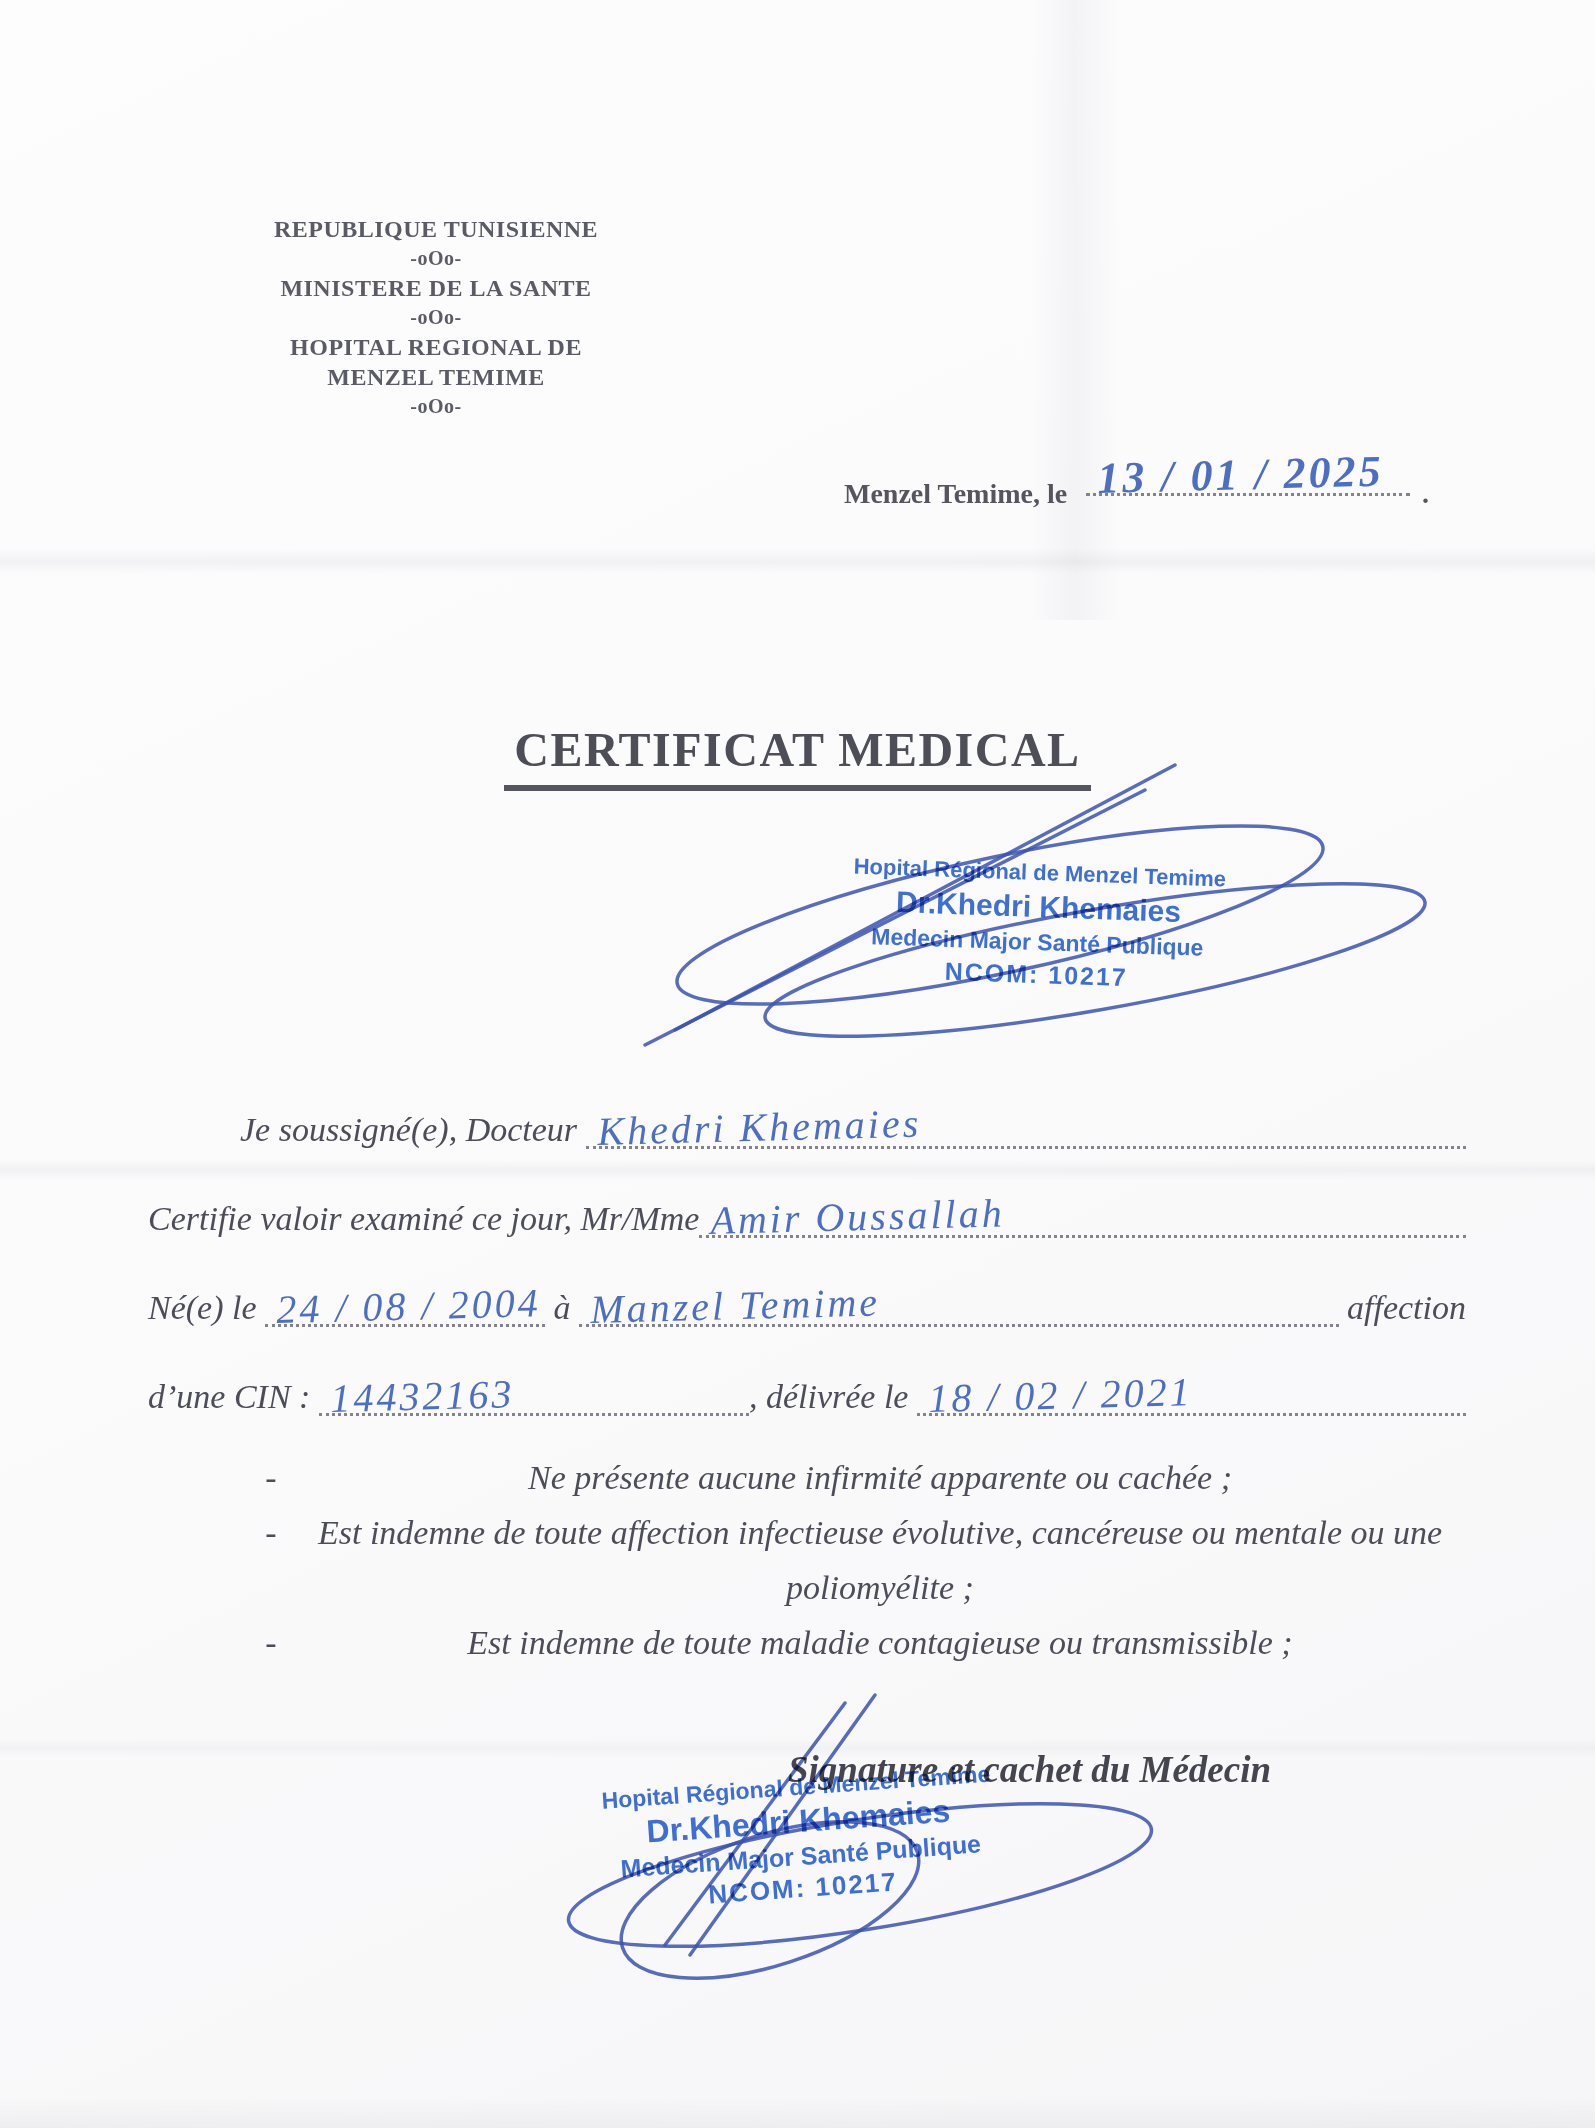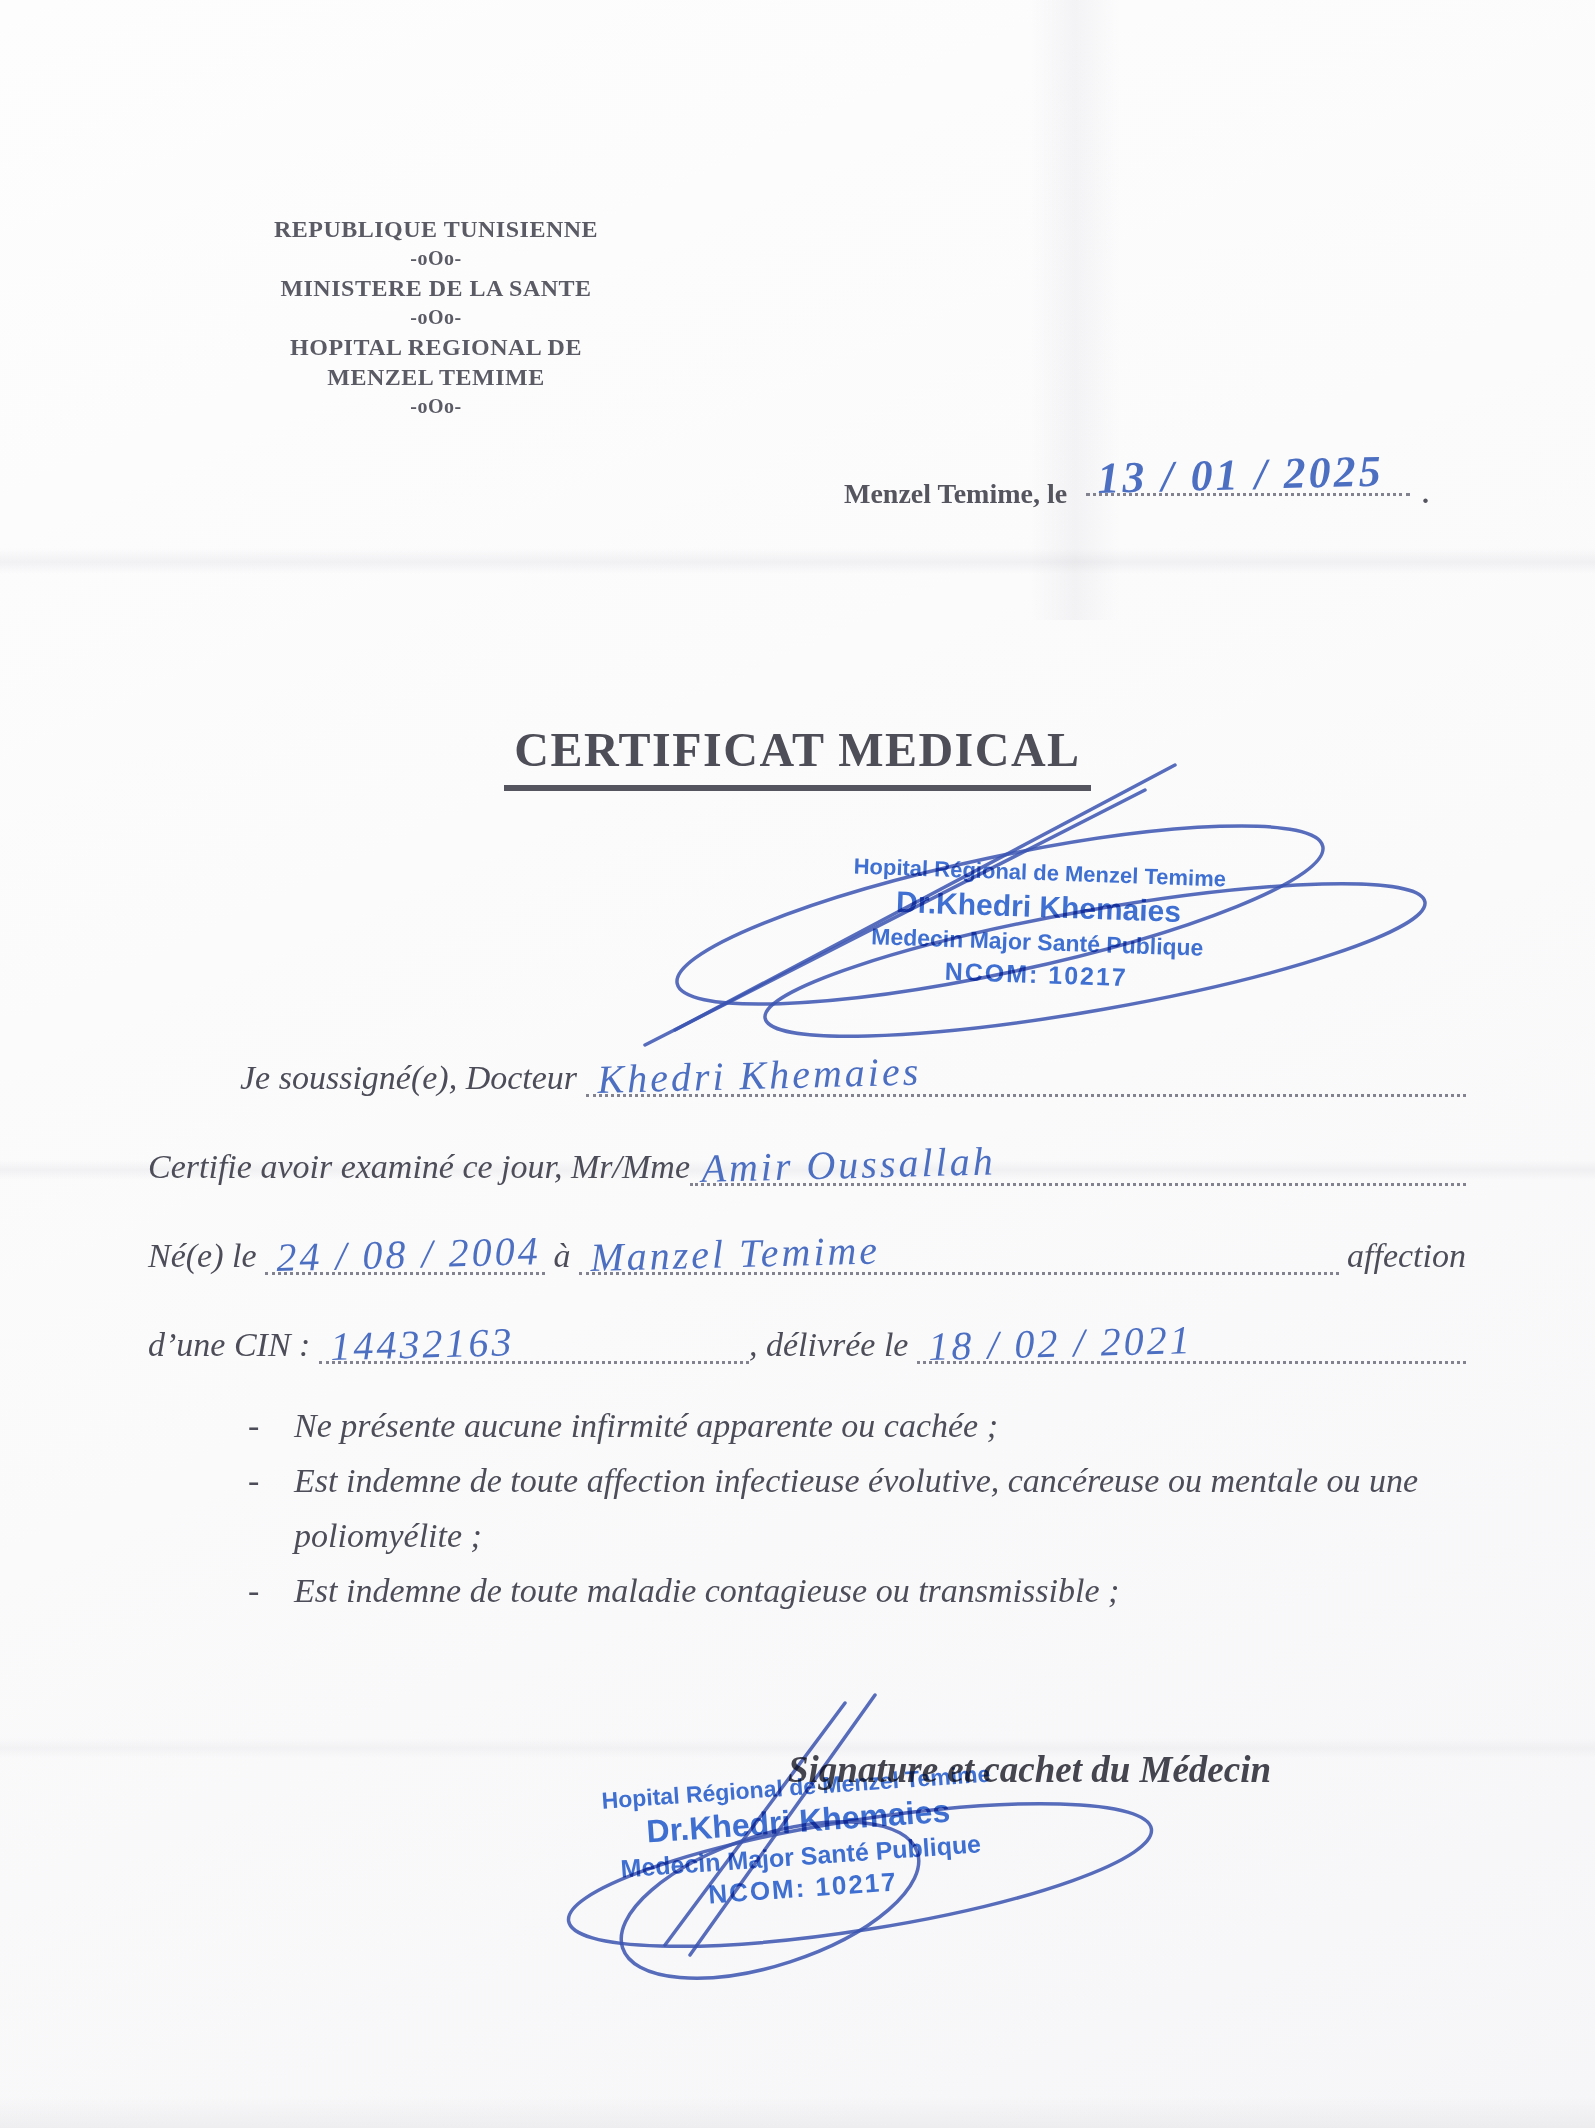--- a/index.html
+++ b/index.html
@@ -77,22 +77,22 @@
   
   .sig { position:absolute; mix-blend-mode:multiply; }
   .sig1 { left:600px; top:735px; }
   .sig2 { left:530px; top:1685px; }
   .sig path, .sig line, .sig ellipse {
     fill:none; stroke:#3c56b4; stroke-width:3.5; stroke-linecap:round; opacity:.85;
   }
 
   
   .bodytext {
-    position:absolute; left:148px; top:1008px; width:1318px;
-    font-style:italic; font-size:34px; color:#4d4d59;
+    position:absolute; left:148px; top:1060px; width:1318px;
+    font-style:italic; font-size:34px; color:#4d4d59;text-align:center;
   }
   .form-line { display:flex; align-items:flex-end; height:55px; }
   .form-line .printed { white-space:pre; }
   .ind { padding-left:92px; }
 
   .conditions { list-style:none; margin:12px 0 0 0; padding:0 0 0 100px; }
   .conditions li { display:flex; line-height:55px; }
   .conditions .dash { width:46px; flex:none; }
   .conditions .cond-text { flex:1; }
 
@@ -155,21 +155,21 @@
   <main class="bodytext">
 
     <p class="form-line ind">
       <span class="printed">Je soussigné(e), Docteur </span>
       <span class="fill">
         <span class="hw">Khedri Khemaies</span>
       </span>
     </p>
 
     <p class="form-line">
-      <span class="printed">Certifie avoir examiné ce jour, Mr/Mme</span>
+      <span class="printed">Certifie valoir examiné ce jour, Mr/Mme</span>
       <span class="fill">
         <span class="hw">Amir Oussallah</span>
       </span>
     </p>
 
     <p class="form-line">
       <span class="printed">Né(e) le </span>
       <span class="fill fixed" style="width:280px;">
         <span class="hw">24 / 08 / 2004</span>
       </span>

